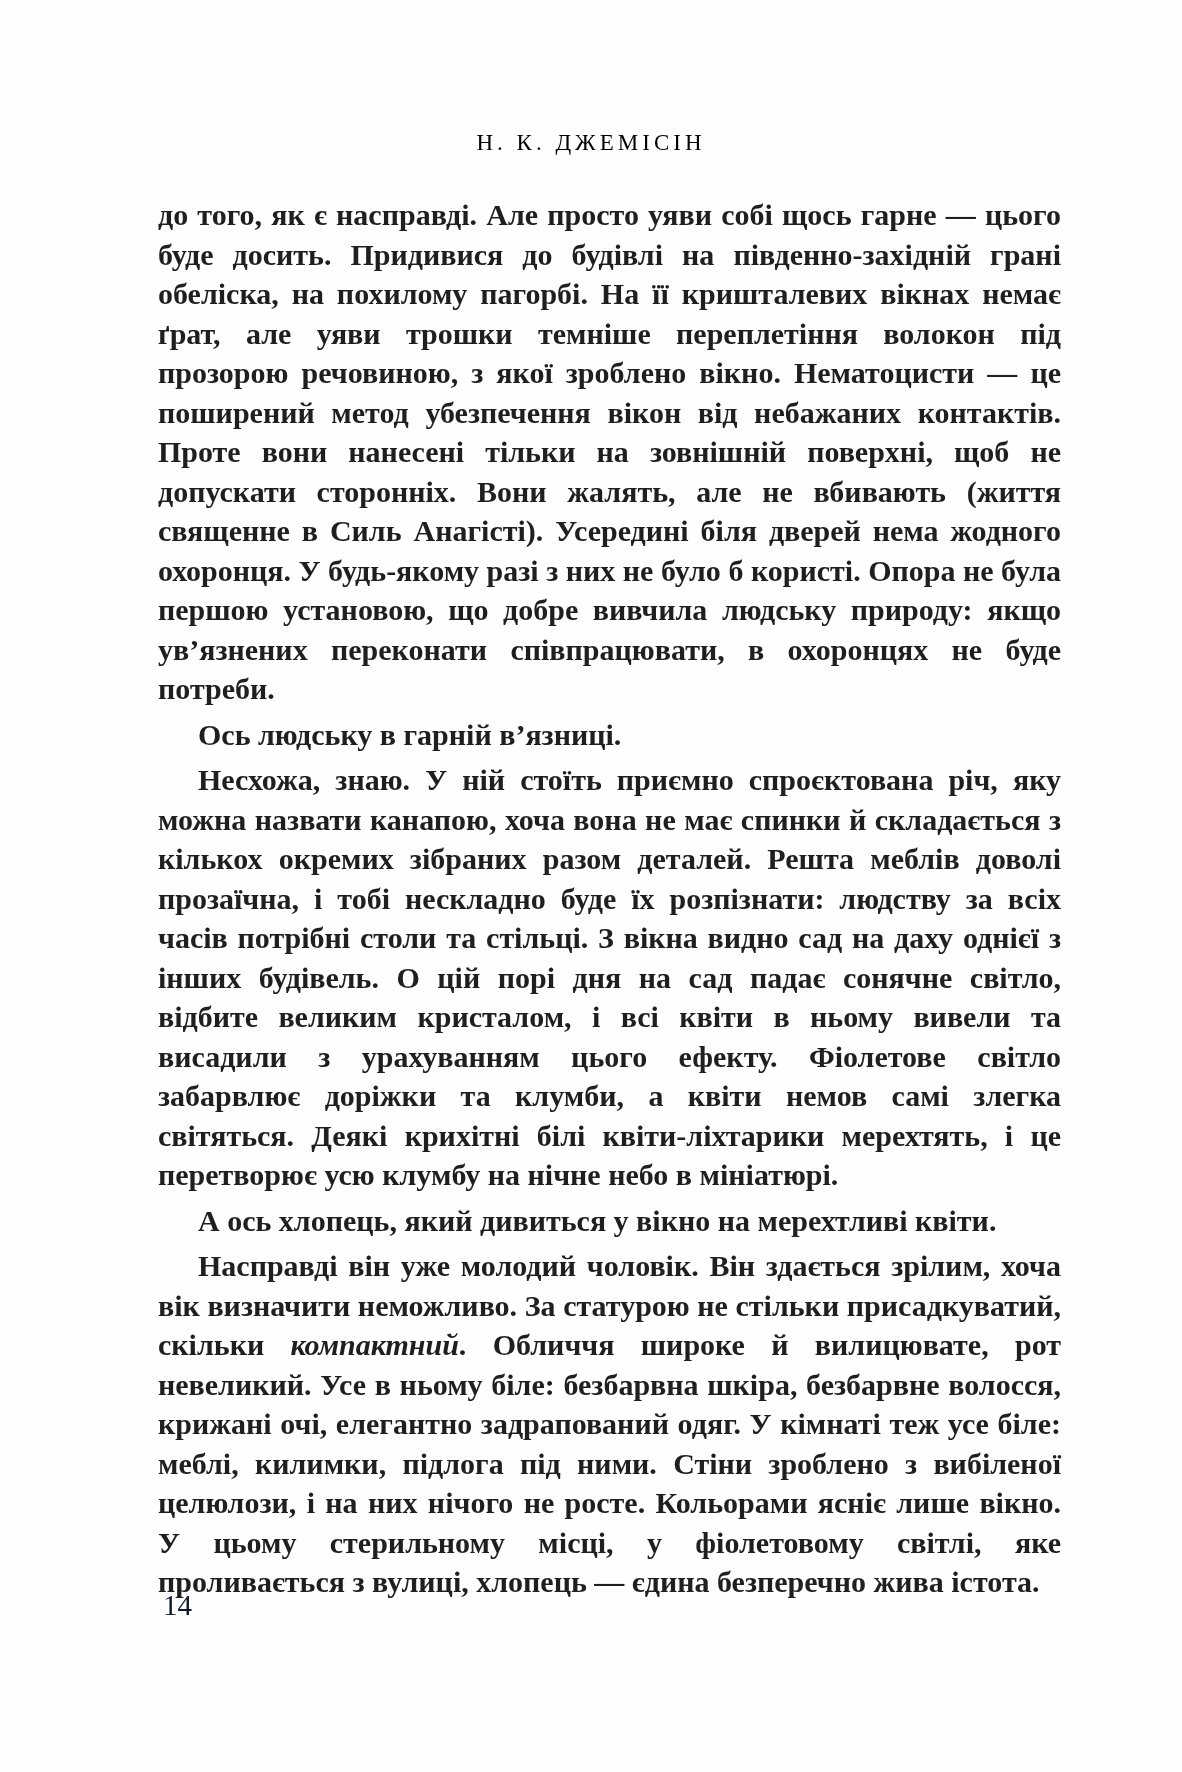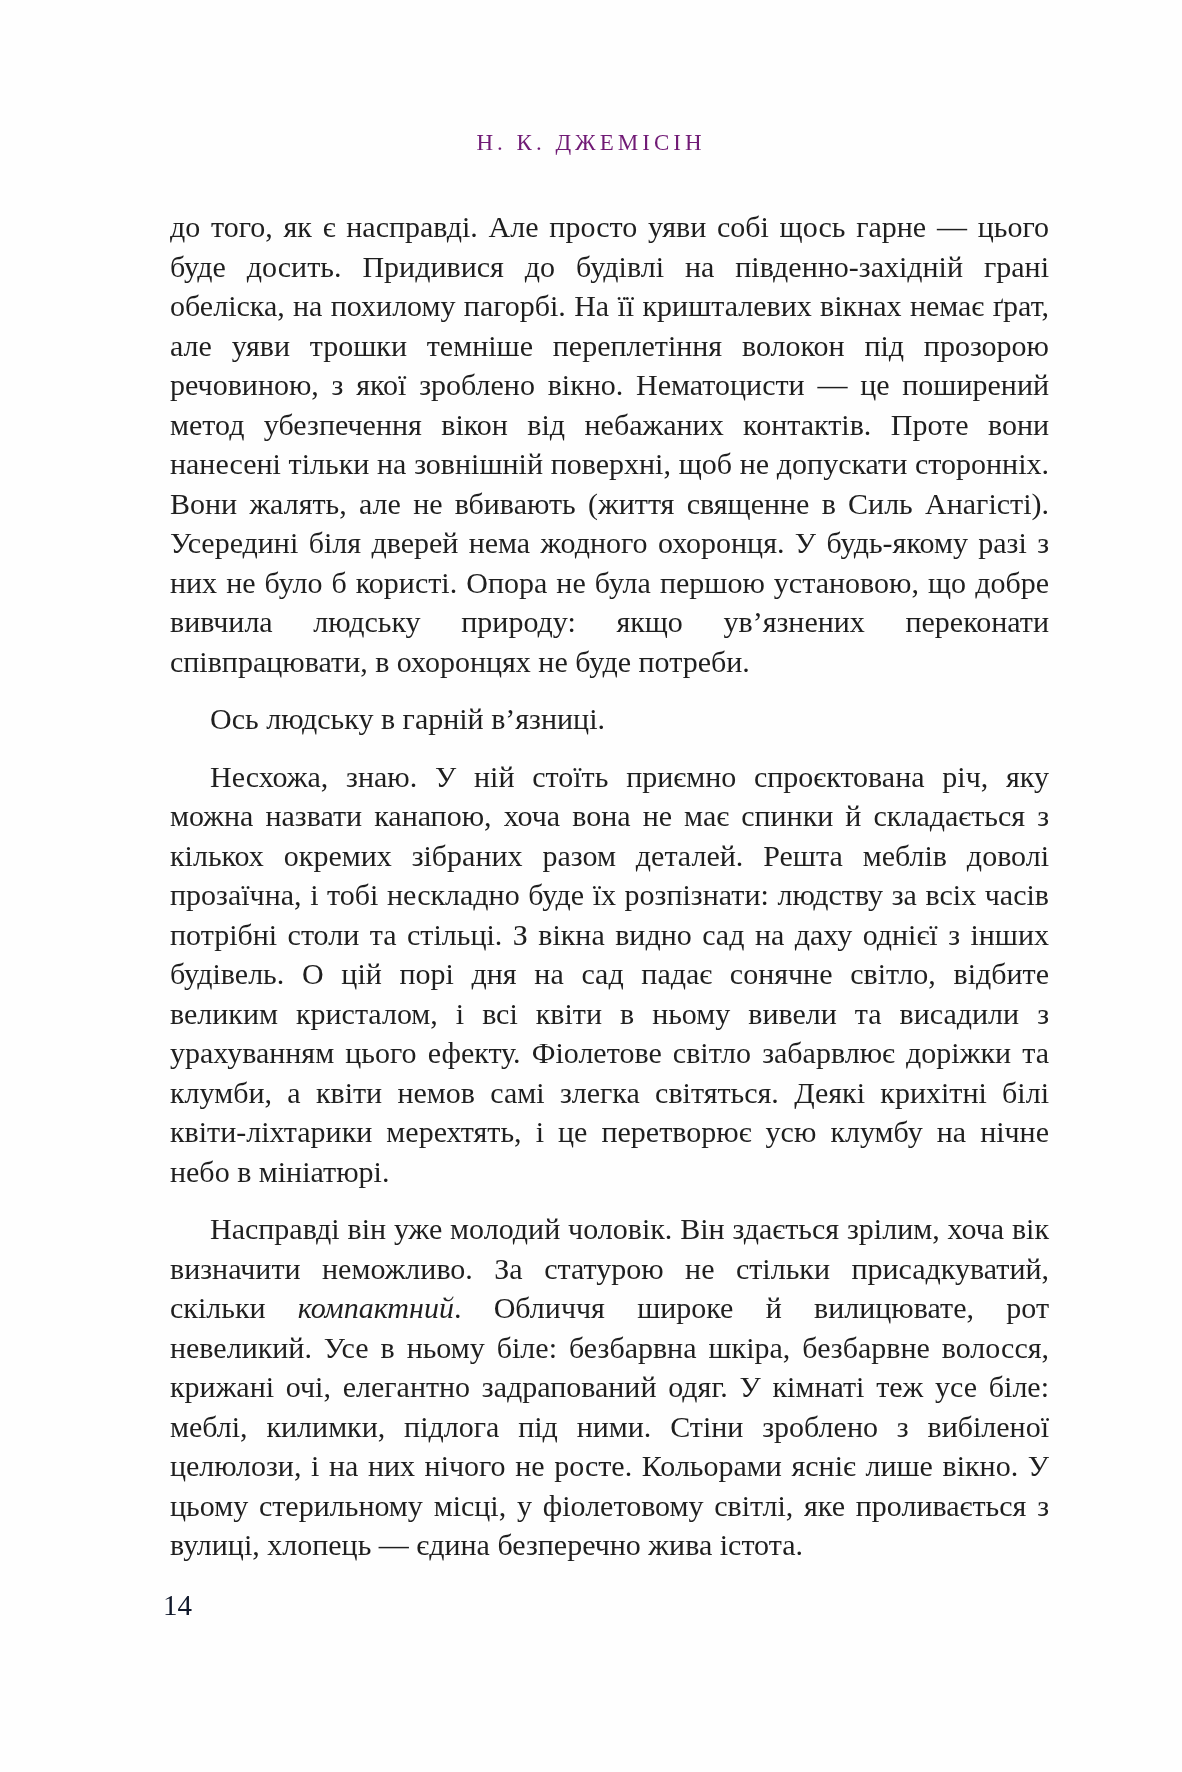--- a/index.html
+++ b/index.html
@@ -17,37 +17,38 @@
     overflow: hidden;
   }
   .running-header {
     position: absolute;
     top: 130px;
     left: 0;
     width: 100%;
     text-align: center;
     font-size: 23px;
     letter-spacing: 4px;
-    color: #701a75;
+    color: #000000;
     font-variant: normal;
   }
   .body-text {
     position: absolute;
     top: 189px;
     left: 152px;
     width: 915px;
     font-size: 30px;
     line-height: 39.5px;
     text-align: justify;
     color: #1f1f1f;
   }
   .body-text p {
-    margin: 18px;
+    margin: 6px;
     padding: 0;
     text-indent: 0;
+    font-weight: bold;
   }
   .body-text p.indent {
     text-indent: 40px;
   }
   .body-text em {
     font-style: italic;
   }
   .page-number {
     position: absolute;
     left: 163px;
@@ -59,17 +60,18 @@
 </head>
 <body>
 
 <div class="page">
   <div class="running-header">Н. К. ДЖЕМІСІН</div>
 
   <div class="body-text">
       <p><span>до того, як є насправді. Але просто уяви собі щось гарне — цього буде досить. Придивися до будівлі на південно-західній грані обеліска, на похилому пагорбі. На її кришталевих вікнах немає ґрат, але уяви трошки темніше переплетіння волокон під прозорою речовиною, з якої зроблено вікно. Нематоцисти — це поширений метод убезпечення вікон від небажаних контактів. Проте вони нанесені тільки на зовнішній поверхні, щоб не допускати сторонніх. Вони жалять, але не вбивають (життя священне в Силь Анагісті). Усередині біля дверей нема жодного охоронця. У будь-якому разі з них не було б користі. Опора не була першою установою, що добре вивчила людську природу: якщо ув’язнених переконати співпрацювати, в охоронцях не буде потреби.</span></p>
       <p class="indent"><span>Ось людську в гарній в’язниці.</span></p>
       <p class="indent"><span>Несхожа, знаю. У ній стоїть приємно спроєктована річ, яку можна назвати канапою, хоча вона не має спинки й складається з кількох окремих зібраних разом деталей. Решта меблів доволі прозаїчна, і тобі нескладно буде їх розпізнати: людству за всіх часів потрібні столи та стільці. З вікна видно сад на даху однієї з інших будівель. О цій порі дня на сад падає сонячне світло, відбите великим кристалом, і всі квіти в ньому вивели та висадили з урахуванням цього ефекту. Фіолетове світло забарвлює доріжки та клумби, а квіти немов самі злегка світяться. Деякі крихітні білі квіти-ліхтарики мерехтять, і це перетворює усю клумбу на нічне небо в мініатюрі.</span></p>
+      <p class="indent"><span>А ось хлопець, який дивиться у вікно на мерехтливі квіти.</span></p>
       <p class="indent"><span>Насправді він уже молодий чоловік. Він здається зрілим, хоча вік визначити неможливо. За статурою не стільки присадкуватий, скільки </span><em>компактний</em><span>. Обличчя широке й вилицювате, рот невеликий. Усе в ньому біле: безбарвна шкіра, безбарвне волосся, крижані очі, елегантно задрапований одяг. У кімнаті теж усе біле: меблі, килимки, підлога під ними. Стіни зроблено з вибіленої целюлози, і на них нічого не росте. Кольорами ясніє лише вікно. У цьому стерильному місці, у фіолетовому світлі, яке проливається з вулиці, хлопець — єдина безперечно жива істота.</span></p>
     </div>
 
   <div class="page-number">14</div>
 </div>
 
 </body></html>

